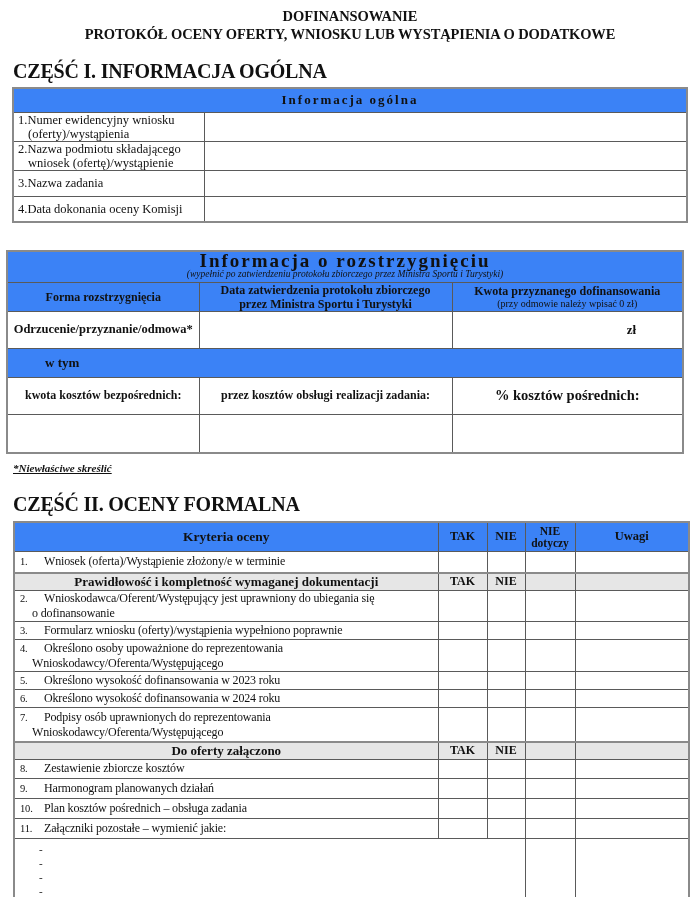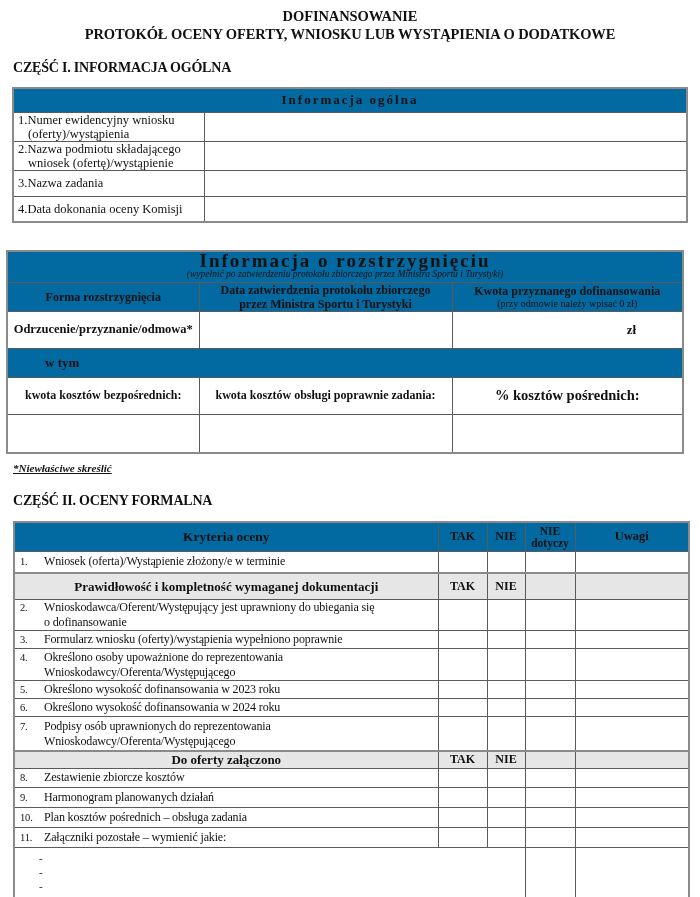--- a/index.html
+++ b/index.html
@@ -5,52 +5,52 @@
   html, body { margin:0; padding:0; }
   body {
     width:700px; height:897px; background:#ffffff; position:relative; overflow:hidden;
     font-family:"Liberation Serif", serif; color:#111;
   }
   .title {
     position:absolute; left:0; top:7px; width:700px; text-align:center;
     font-weight:bold; font-size:14.5px; line-height:18px; letter-spacing:-0.1px;
   }
   .heading {
-    position:absolute; left:13px; font-weight:bold; font-size:14px; letter-spacing:-0.2px;
+    position:absolute; left:13px; font-weight:bold; font-size:20px; letter-spacing:-0.2px;
   }
   .footnote {
     position:absolute; left:13px; top:462px; font-style:italic; font-weight:bold; font-size:11px;text-decoration:underline;
   }
   table.t {
     position:absolute; border-collapse:collapse; table-layout:fixed;
     border:2px solid #8a8a8a;
   }
   table.t td { border:1px solid #5a5a5a; padding:0; vertical-align:middle; }
-  .gray { background:#0369a1; }
+  .gray { background:#3b82f6; }
   .spaced { letter-spacing:2px; font-weight:bold; }
   .c { text-align:center; }
   .b { font-weight:bold;margin-top:32px; }
 
   
   #t1 { left:12px; top:87px; width:674px; }
   #t1 td.lbl { font-size:12.5px; line-height:14px; padding-left:4px; }
   #t1 .l2 { padding-left:10px; display:block; }
 
   
   #t2 { left:6px; top:250px; width:676px; }
   #t2 .tt { font-size:19px; line-height:15px; }
   #t2 .st { font-size:9.5px; font-style:italic; line-height:12px; }
   #t2 .hd { font-size:12px; line-height:14px; font-weight:bold; }
   #t2 .hd2 { font-size:10px; line-height:12px; font-weight:normal; display:block; }
 
   
   #t3 { left:13px; top:521px; width:675px; }
   #t3 .row td.txt { font-size:12px; line-height:14px; letter-spacing:-0.15px; }
   #t3 .num { display:inline-block; width:24px; padding-left:5px; font-size:10.5px; }
-  #t3 .l2 { display:block; padding-left:29px; }
+  #t3 .l2 { display:block; padding-left:17px; }
   #t3 .sec td { border-top:2px solid #8a8a8a; background:#e6e6e6; }
   #t3 .sec .sectitle { font-weight:bold; font-size:13px; text-align:center; line-height:15px; }
   #t3 .hdr td { font-weight:bold; text-align:center; }
   #t3 .dashes { vertical-align:top; padding-top:3px; padding-left:24px; font-size:11px; line-height:14px; }
 </style>
 </head>
 <body>
 
 <div class="title">
   <div>DOFINANSOWANIE</div>
@@ -116,21 +116,21 @@
     <td></td>
     <td style="text-align:right; padding-right:46px; font-weight:bold; font-size:13px">
       <span>zł</span>
     </td>
   </tr>
   <tr style="height:29px" class="gray">
     <td colspan="3" class="b" style="font-size:13px; padding-left:37px">w tym</td>
   </tr>
   <tr style="height:37px">
     <td class="c b" style="font-size:12px">kwota kosztów bezpośrednich:</td>
-    <td class="c b" style="font-size:12px">kwota kosztów obsługi poprawnie zadania:</td>
+    <td class="c b" style="font-size:12px">przez kosztów obsługi realizacji zadania:</td>
     <td class="c b" style="font-size:14.5px">% kosztów pośrednich:</td>
   </tr>
   <tr style="height:39px">
     <td></td>
     <td></td>
     <td></td>
   </tr>
 </tbody>
   </table>
 
@@ -159,21 +159,21 @@
   </tr>
 
   <tr class="row" style="height:22px">
     <td class="txt"><span class="num">1.</span><span>Wniosek (oferta)/Wystąpienie złożony/e w terminie</span></td>
     <td></td>
         <td></td>
         <td></td>
         <td></td>
   </tr>
 
-  <tr class="sec" style="height:26px">
+  <tr class="sec" style="height:17px">
     <td class="sectitle">Prawidłowość i kompletność wymaganej dokumentacji</td>
     <td class="c b" style="font-size:12px">TAK</td>
     <td class="c b" style="font-size:12px">NIE</td>
     <td></td>
         <td></td>
   </tr>
 
   <tr class="row" style="height:31px">
     <td class="txt"><span class="num">2.</span><span>Wnioskodawca/Oferent/Występujący jest uprawniony do ubiegania się</span><span class="l2">o dofinansowanie</span></td>
     <td></td>

